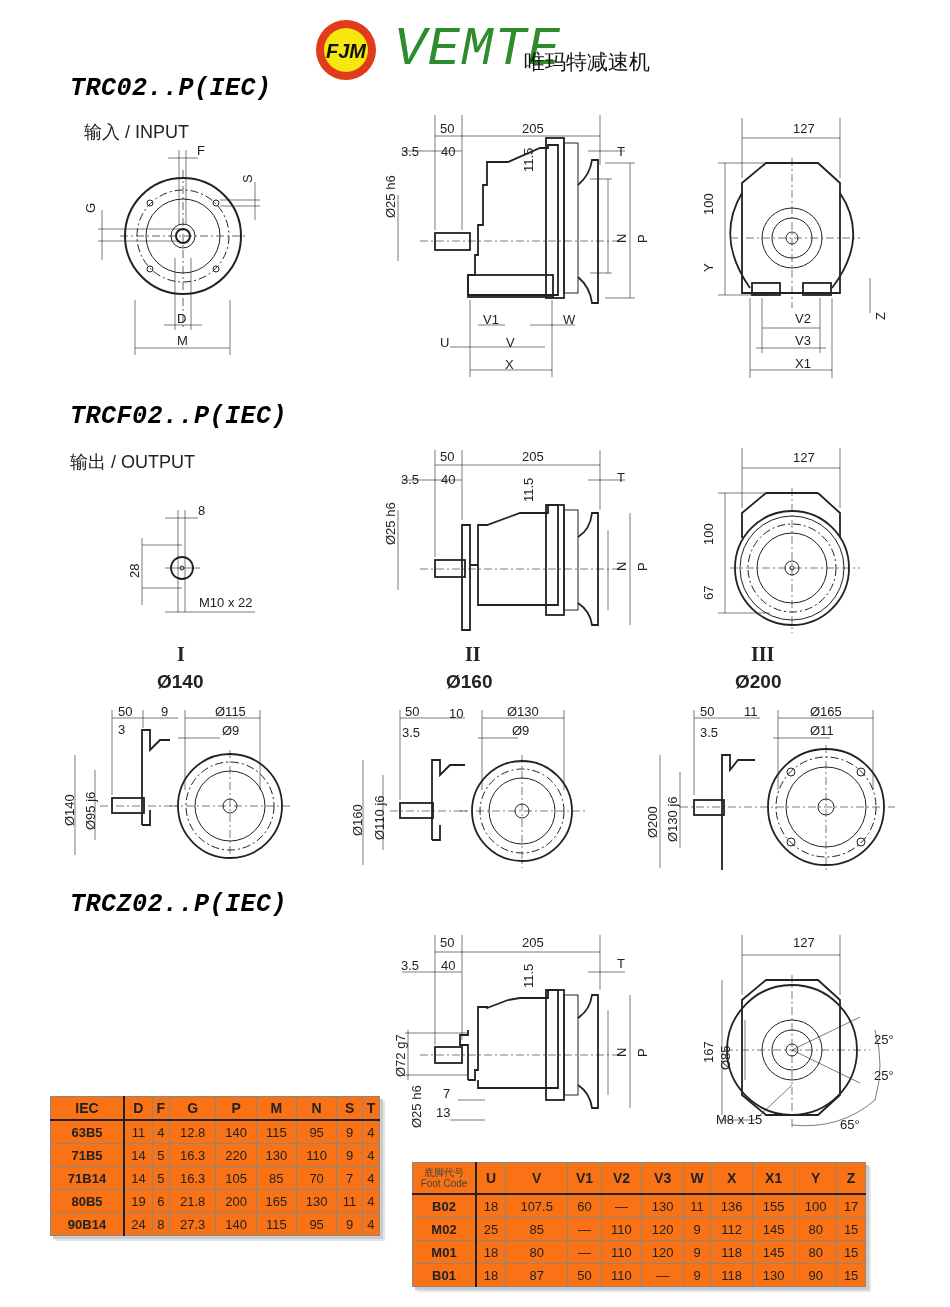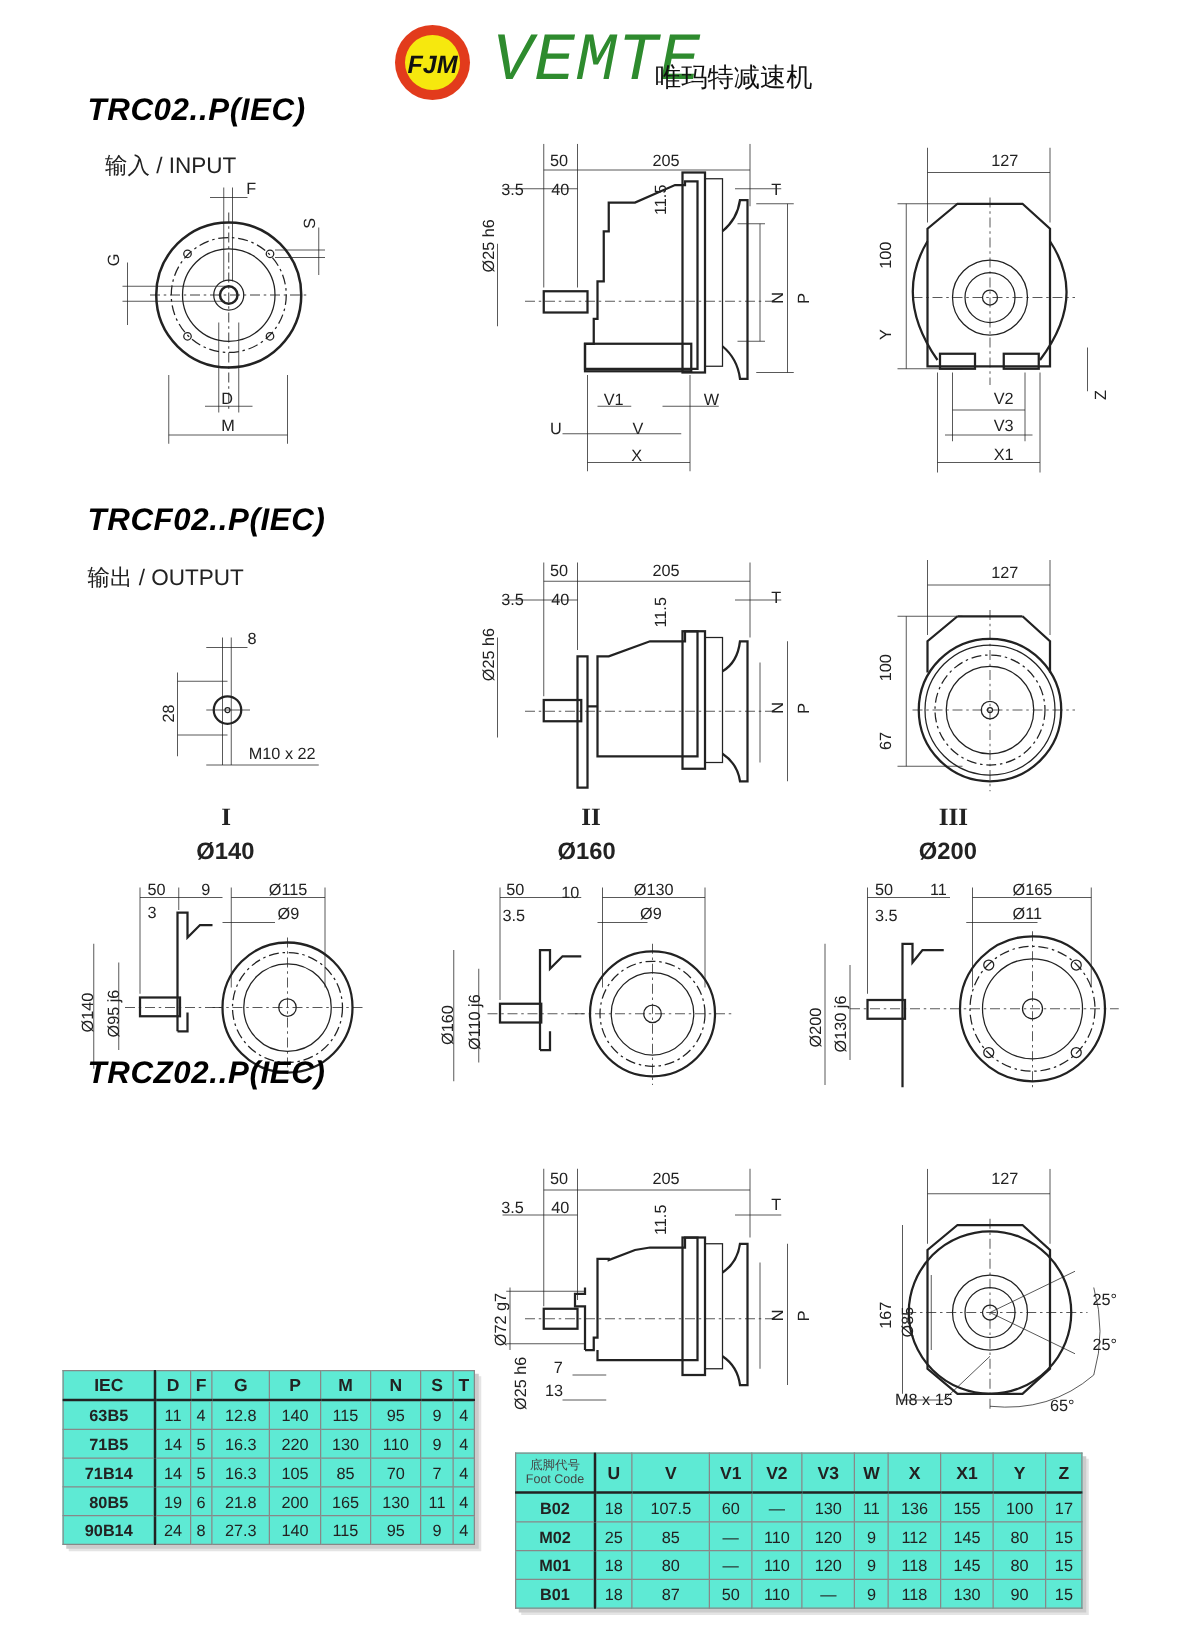--- a/index.html
+++ b/index.html
@@ -1,28 +1,28 @@
 <!DOCTYPE html>
 <html><head>
 <meta charset="utf-8">
 <style>
   html,body{margin:0;padding:0;background:#fff;}
   body{width:950px;height:1307px;position:relative;overflow:hidden;font-family:"Liberation Sans",sans-serif;color:#222;}
   .abs{position:absolute;}
   .logo{left:312px;top:18px;width:370px;height:64px;}
   .logo-text{position:absolute;left:82px;top:2px;font-family:Liberation Mono, monospace;font-style:italic;font-size:54px;color:#2e8b2e;letter-spacing:1px;line-height:60px;}
   .logo-cn{position:absolute;left:212px;top:30px;font-family:"DejaVu Serif",serif;font-size:21px;color:#111;white-space:nowrap;}
-  .title{font-family:Liberation Sans, sans-serif;font-weight:bold;font-style:italic;font-size:25px;color:#000;letter-spacing:0.5px;}
+  .title{font-family:Liberation Mono, monospace;font-weight:bold;font-style:italic;font-size:25px;color:#000;letter-spacing:0.5px;}
   .sub{font-size:18px;color:#222;}
   .roman{font-family:"Liberation Serif",serif;font-weight:bold;font-size:20px;}
   .dia{font-weight:bold;font-size:19px;}
   .lbl{font-size:13px;color:#222;white-space:nowrap;}
   .vert{transform:rotate(-90deg);transform-origin:left top;}
   svg text{font-family:"Liberation Sans",sans-serif;}
-  table.spec{border-collapse:collapse;background:#5eead4;box-shadow:3px 3px 0 #ccc, 5px 5px 0 #e4e4e4;}
+  table.spec{border-collapse:collapse;background:#f97316;box-shadow:3px 3px 0 #ccc, 5px 5px 0 #e4e4e4;}
   table.spec td, table.spec th{border:1px solid #888;font-size:13px;text-align:center;padding:0;height:22px;}
   table.spec th{font-weight:bold;font-size:14px;}
   table.spec td.key{font-weight:bold;border-right:2px solid #222;}
   table.spec th.key{border-right:2px solid #222;}
   table.spec tr.head th{border-bottom:2px solid #222;}
   .fc{font-size:10px;line-height:11px;font-weight:normal;color:#444;}
 </style>
 </head>
 <body>
 
@@ -327,21 +327,21 @@
   </g>
 </svg>
 <div class="abs lbl" style="left:700px;top:704px">50</div>
 <div class="abs lbl" style="left:744px;top:704px">11</div>
 <div class="abs lbl" style="left:700px;top:725px">3.5</div>
 <div class="abs lbl" style="left:810px;top:704px">Ø165</div>
 <div class="abs lbl" style="left:810px;top:723px">Ø11</div>
 <div class="abs lbl vert" style="left:645px;top:838px">Ø200</div>
 <div class="abs lbl vert" style="left:665px;top:842px">Ø130 j6</div>
 
-<div class="abs title" style="left:70px;top:844px">TRCZ02..P(IEC)</div>
+<div class="abs title" style="left:70px;top:890px">TRCZ02..P(IEC)</div>
 
 <svg class="abs" style="left:380px;top:930px" width="280" height="200">
   <g fill="none" stroke="#222" stroke-width="1">
     <polyline points="88,150 95,150 95,140 98,140 98,77 107,77 107,78 128,70 140,68 168,68 168,60 178,60 178,158 98,158 98,150" stroke-width="1.8"></polyline>
     <polyline points="88,150 88,115 80,115 80,105 88,105 88,100" stroke-width="1.8"></polyline>
     <rect x="166" y="60" width="18" height="110" stroke-width="1.8"></rect>
     <rect x="184" y="65" width="14" height="100"></rect>
     <path d="M198,88 Q210,80 212,65 L218,65 L218,178 L212,178 Q210,163 198,155" stroke-width="1.8"></path>
     <rect x="55" y="117" width="27" height="16" stroke-width="1.8"></rect>
     <line x1="40" y1="125" x2="240" y2="125" stroke-dasharray="8 3 2 3" stroke-width="0.6"></line>

